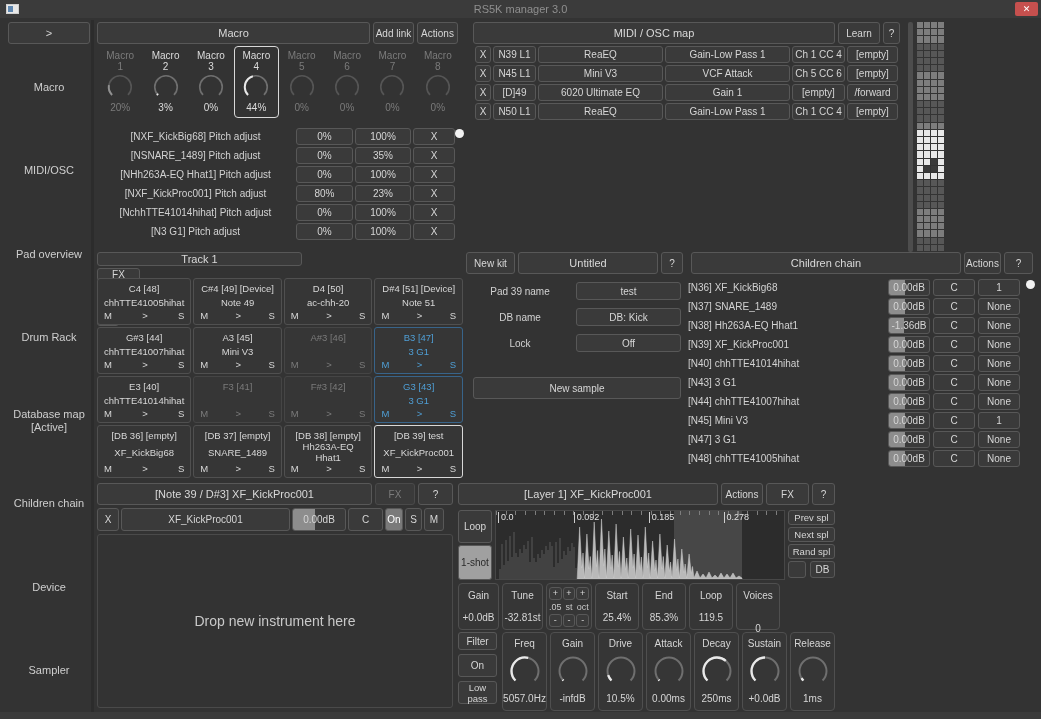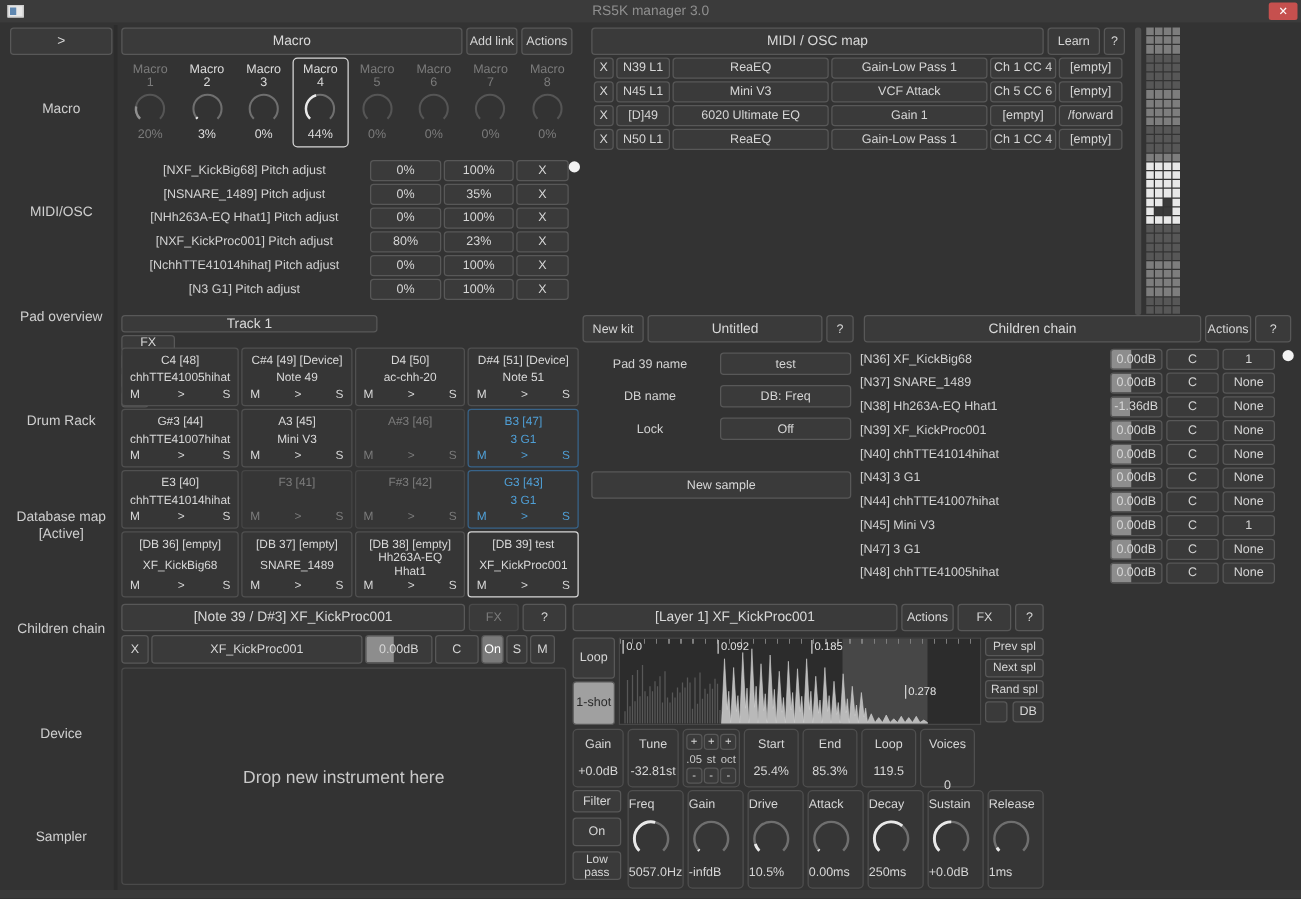--- a/index.html
+++ b/index.html
@@ -91,21 +91,21 @@
            background-size:100% 4px; background-repeat:no-repeat; }
   .ruler span { position:absolute; top:1px; border-left:1px solid #cfcfcf; padding-left:2px;
                 font-size:9px; color:#e2e2e2; height:11px; }
   .spl-col { position:absolute; left:330px; top:27px; width:47px; }
   .spl-col .box { height:15px; margin-bottom:2px; font-size:9.5px; }
   .param-cell { display:flex; flex-direction:column; align-items:center; justify-content:space-between;
                 padding:6px 0; border:1px solid #4f4f4f; border-radius:4px; background:#363636; }
   .stepper { display:grid; grid-template-columns:repeat(3,1fr); gap:1px; padding:2px; }
   .stepper .box { height:13px; font-size:9px; }
   .stepper .slab { display:flex; align-items:center; justify-content:center; color:#c9c9c9; font-size:9px; }
-  .knob-cell { flex:1; display:flex; flex-direction:column; align-items:flex-start; justify-content:space-between;
+  .knob-cell { flex:1; display:flex; flex-direction:column; align-items:center; justify-content:space-between;
                padding:5px 0 6px; border:1px solid #4f4f4f; border-radius:4px; background:#363636; }
   .knob-big { width:36px; height:36px; }
 </style>
 </head>
 <body>
 
 <div id="app">
 
   <div class="titlebar">
     <span class="win-icon"></span>
@@ -647,21 +647,21 @@
       <div class="box" style="width:22px;">?</div>
     </div>
     <div>
 
     <div style="position:relative; height:18px; margin-top:8px;">
         <div class="lab-center" style="position:absolute; left:0; top:4px; width:108px;">Pad 39 name</div>
         <div class="box" style="position:absolute; left:110px; right:2px; top:0; height:18px;">test</div>
       </div>
         <div style="position:relative; height:18px; margin-top:8px;">
         <div class="lab-center" style="position:absolute; left:0; top:4px; width:108px;">DB name</div>
-        <div class="box" style="position:absolute; left:110px; right:2px; top:0; height:18px;">DB: Freq</div>
+        <div class="box" style="position:absolute; left:110px; right:2px; top:0; height:18px;">DB: Kick</div>
       </div>
         <div style="position:relative; height:18px; margin-top:8px;">
         <div class="lab-center" style="position:absolute; left:0; top:4px; width:108px;">Lock</div>
         <div class="box" style="position:absolute; left:110px; right:2px; top:0; height:18px;">Off</div>
       </div>
       </div>
     <div class="box" style="position:absolute; left:7px; right:2px; top:125px; height:22px;">New sample</div>
   </div>
 
   <div class="panel" style="left:686px; top:252px; width:352px; height:226px;">
@@ -801,21 +801,21 @@
     <div class="wave-wrap">
       <div class="wave-sel"></div>
       <svg class="wave-svg" width="290" height="70">
           <path d="M4 70L4 60M6 70L6 35M8 70L8 56M10 70L10 31M12 70L12 52M14 70L14 27M16 70L16 48M18 70L18 23M20 70L20 44M22 70L22 48M24 70L24 40M26 70L26 44M28 70L28 36M30 70L30 40M32 70L32 32M34 70L34 53M36 70L36 28M38 70L38 49M40 70L40 53M42 70L42 45M44 70L44 49M46 70L46 41M48 70L48 45M50 70L50 37M52 70L52 41M54 70L54 33M56 70L56 37M58 70L58 58M60 70L60 33M62 70L62 54M64 70L64 29M66 70L66 50M68 70L68 42M70 70L70 46M72 70L72 38M74 70L74 42M76 70L76 34M78 70L78 38M80 70L80 59" stroke="#585858" stroke-width="1" fill="none"></path>
           <path d="M81.2 70L83.6 18L85.8 58.6L87.0 44.0L88.5 69L90.9 25L93.1 60.1L94.3 47.5L95.8 69L98.2 13L100.4 57.5L101.6 41.5L103.1 69L105.5 10L107.7 56.8L108.9 40.0L110.4 69L112.8 22L115.0 59.4L116.2 46.0L117.7 69L120.1 15L122.3 57.9L123.5 42.5L125.0 69L127.4 28L129.6 60.8L130.8 49.0L132.3 69L134.7 20L136.9 59.0L138.1 45.0L139.6 69L142.0 26L144.2 60.3L145.4 48.0L146.9 69L149.3 18L151.5 58.6L152.7 44.0L154.2 69L156.6 32L158.8 61.6L160.0 51.0L161.5 69L163.9 25L166.1 60.1L167.3 47.5L168.8 69L171.2 36L173.4 62.5L174.6 53.0L176.1 69L178.5 30L180.7 61.2L181.9 50.0L183.4 69L185.8 40L188.0 63.4L189.2 55.0L190.7 69L193.1 45L195.3 64.5L196.5 57.5L198.0 69L201.0 62L204.0 69L207.0 65L210.0 69L213.0 63L216.0 69L219.0 66L222.0 69L225.0 64L228.0 69L231.0 65L234.0 69L237.0 64L240.0 69L243.0 67L246.0 69L246.0 70Z" fill="#b9b9b9" stroke="#cfcfcf" stroke-width="0.5"></path>
         </svg>
       <div class="ruler">
         <span style="left:2px;">0.0</span>
         <span style="left:27%;">0.092</span>
         <span style="left:53%;">0.185</span>
-        <span style="left:79%;margin-top:36px;">0.278</span>
+        <span style="left:79%;">0.278</span>
       </div>
     </div>
 
     <div class="spl-col">
 
     <div class="box">Prev spl</div>
         <div class="box">Next spl</div>
         <div class="box">Rand spl</div>
       </div>
     <div class="box" style="position:absolute; left:330px; top:78px; width:18px; height:17px;"></div>

